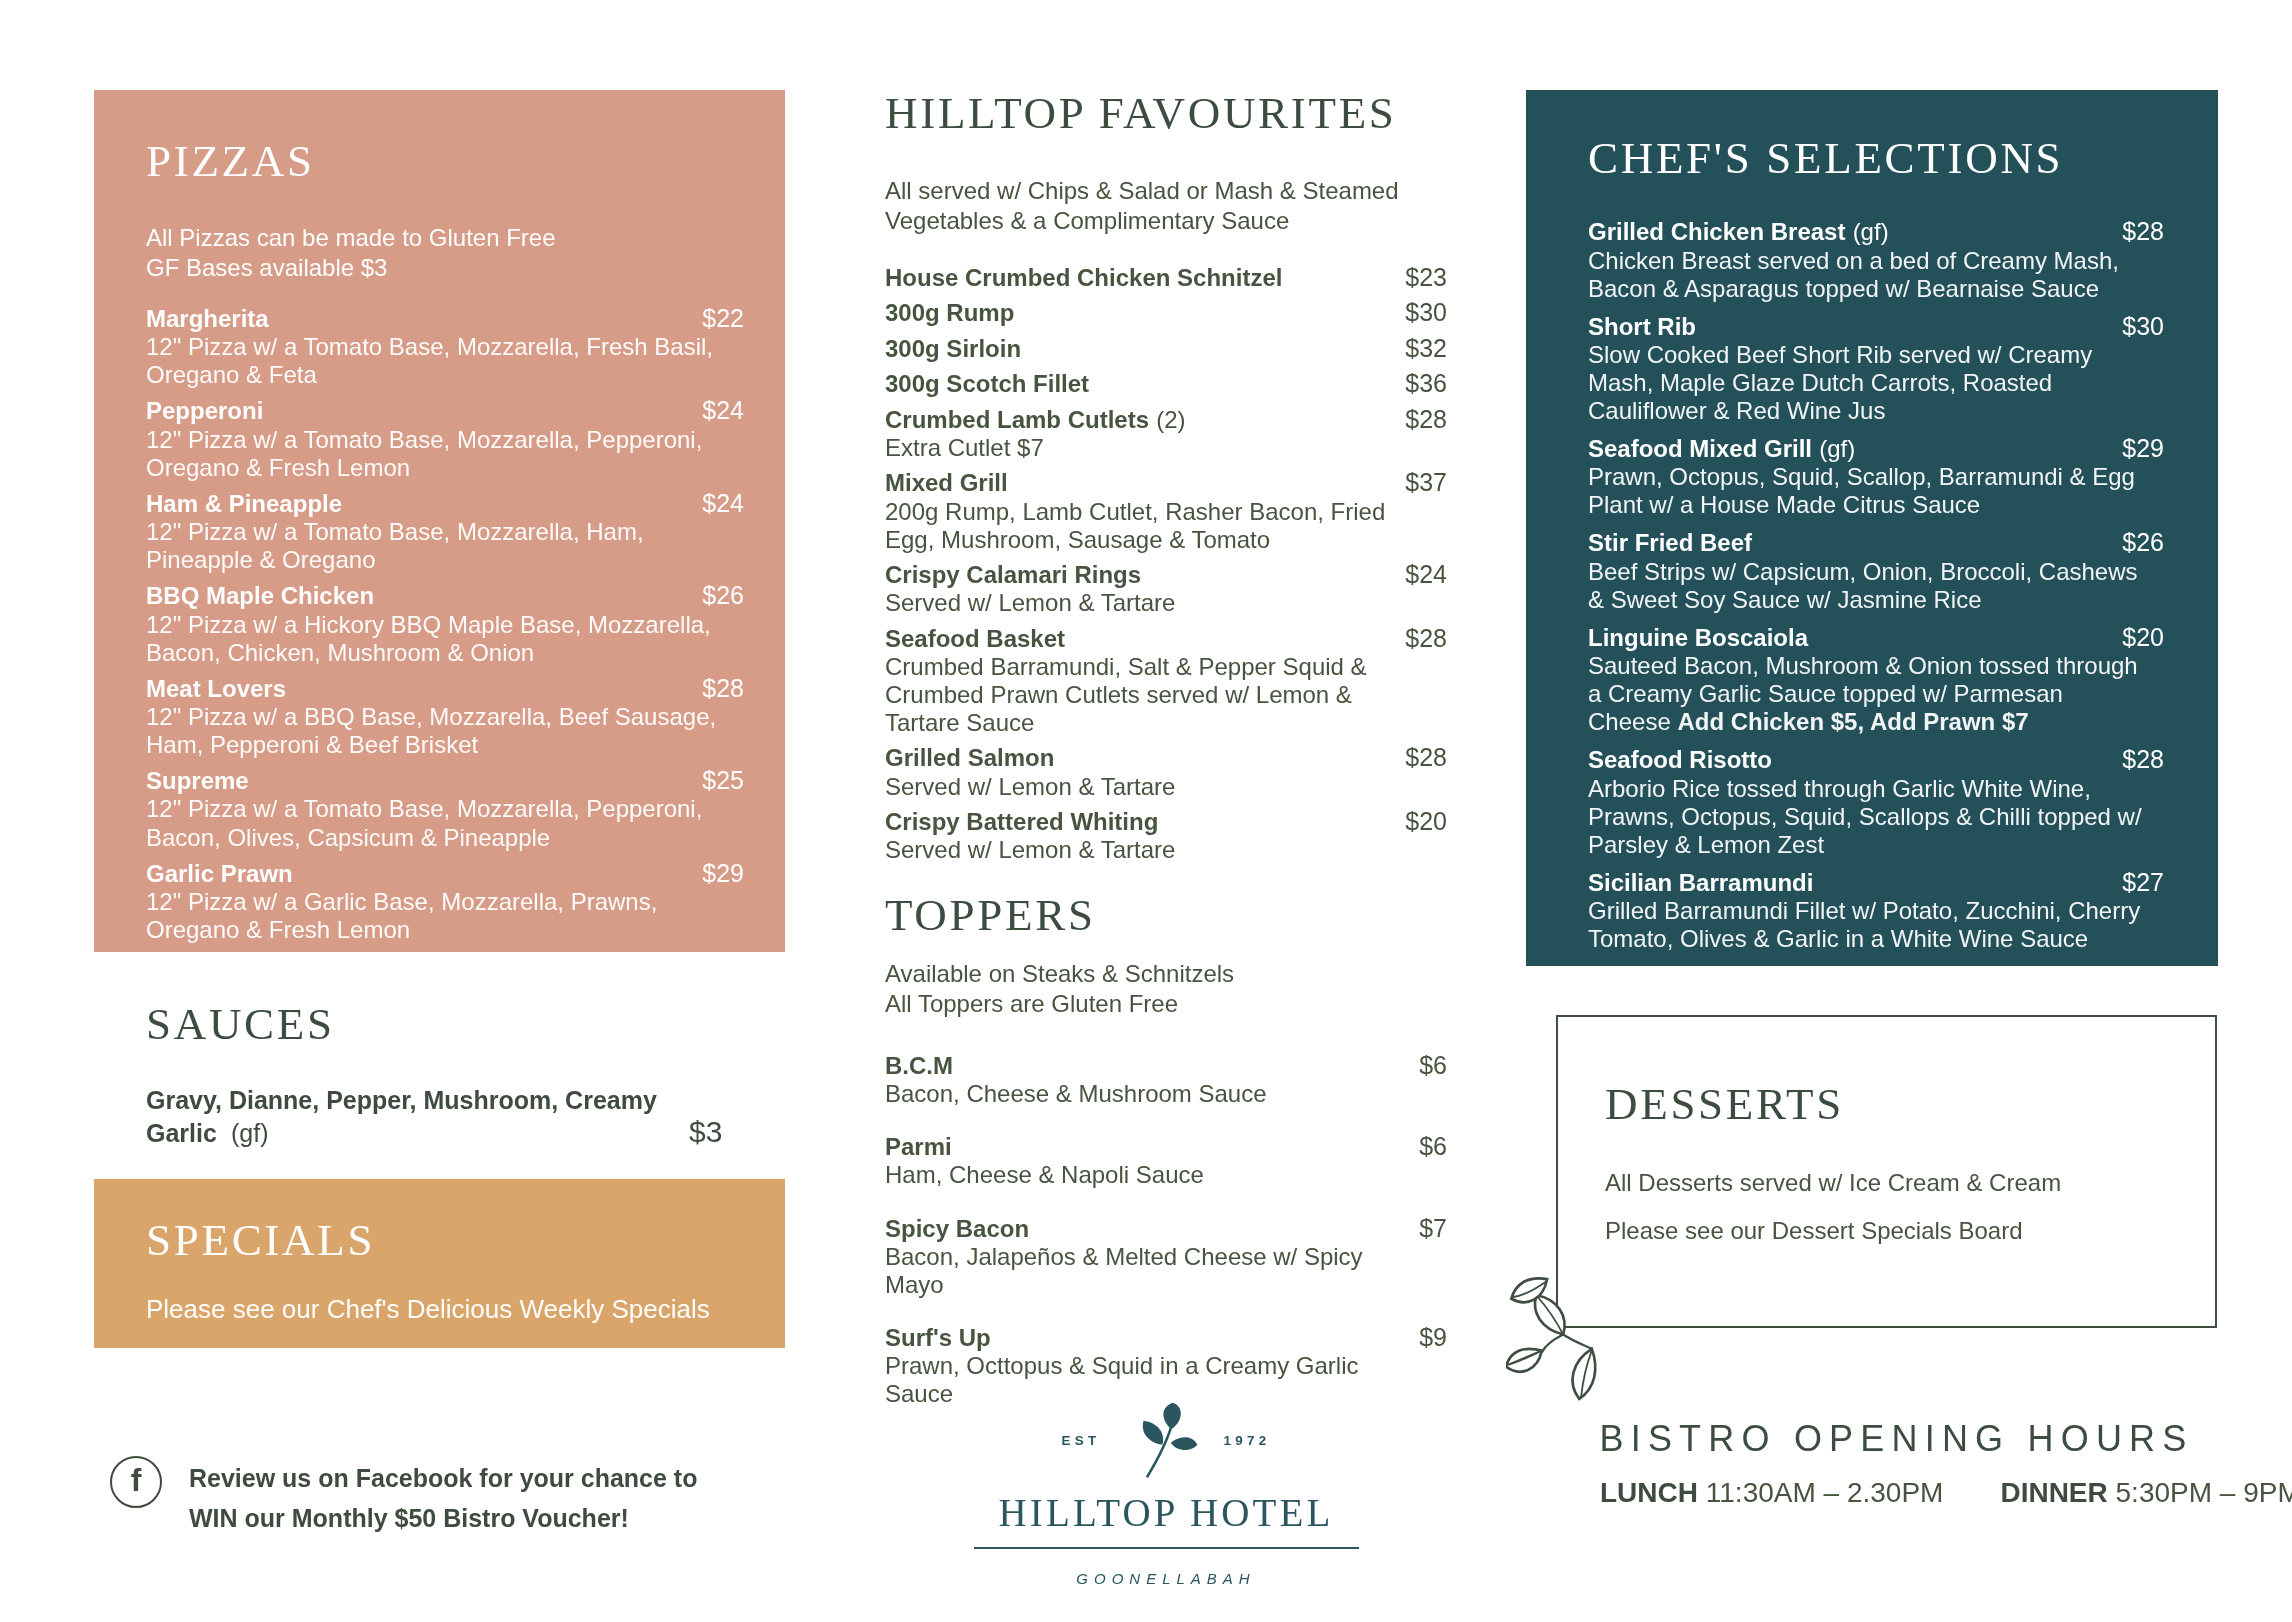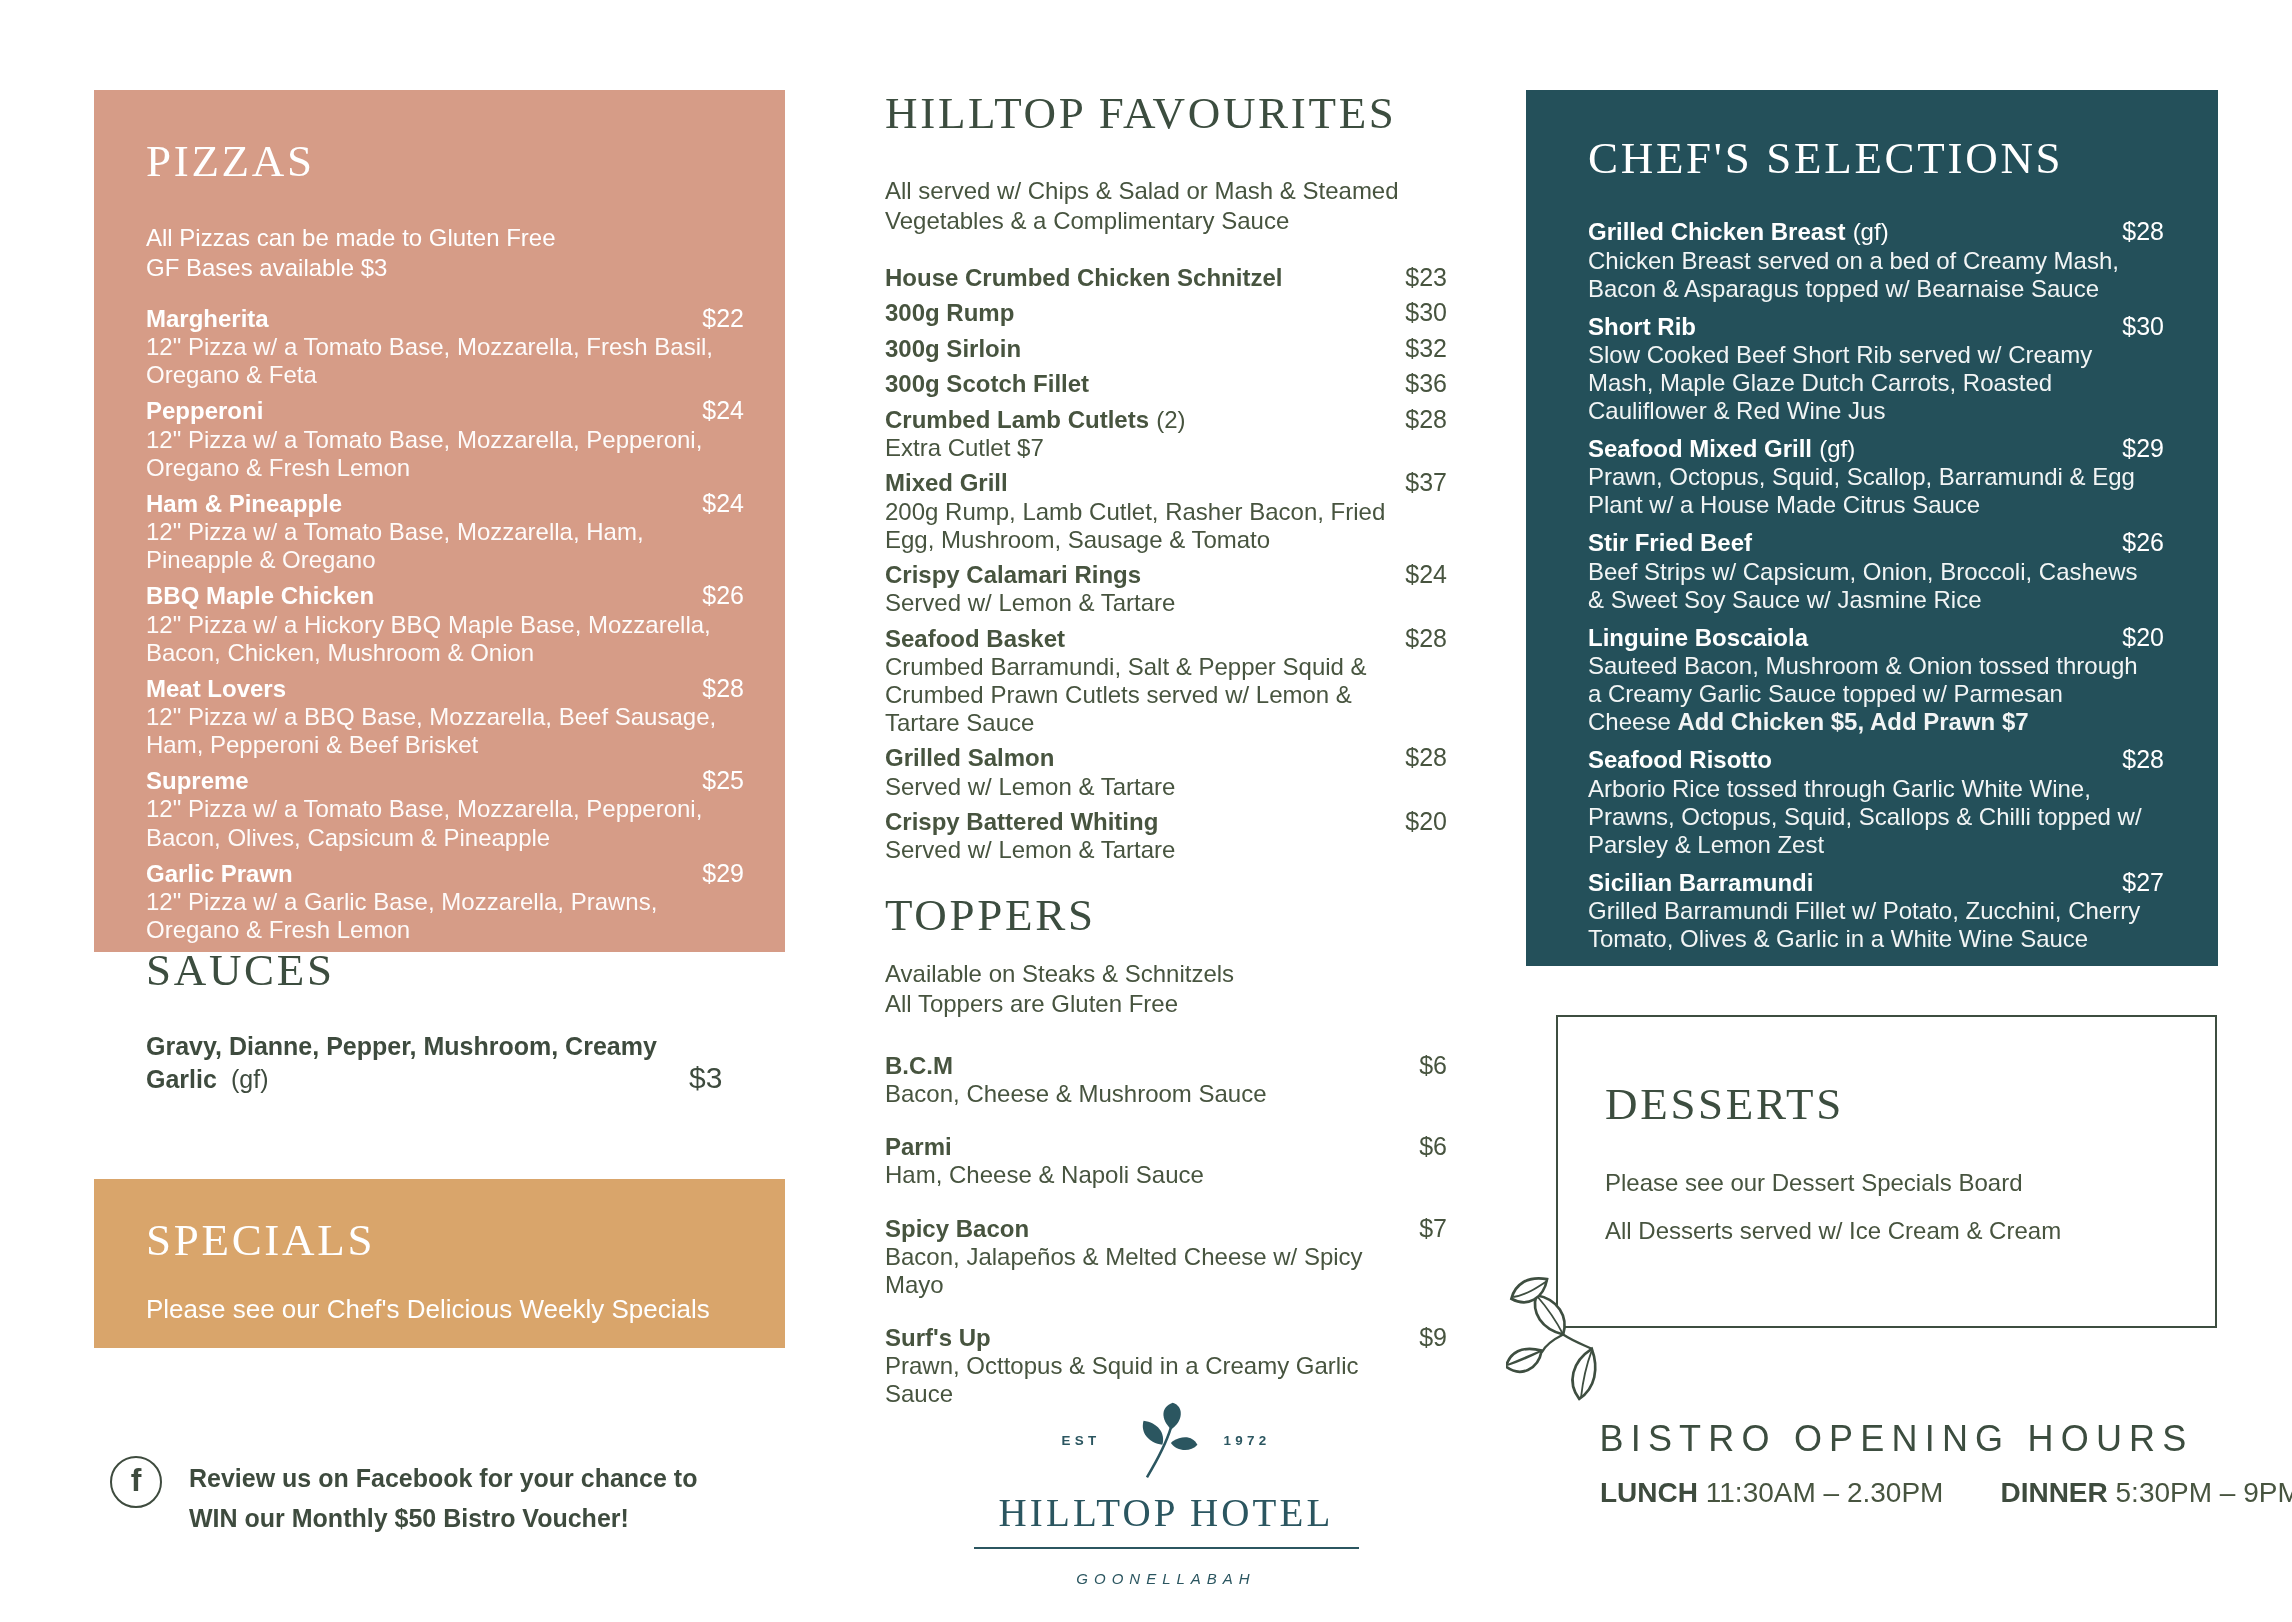--- a/index.html
+++ b/index.html
@@ -25,21 +25,21 @@
   
   .panel { position:absolute; overflow:hidden; }
   .pizzas-panel {
     left:94px; top:90px; width:691px; height:862px;
     background:#D69C87; color:#ffffff; padding:48px 41px 0 52px;
   }
   .pizzas-panel .sec-title { margin-bottom:38px; }
   .pizzas-panel .intro { margin-bottom:23px; }
   .pizzas-panel .item { margin-bottom:8px; }
   .pizzas-panel .desc { color:rgba(255,255,255,0.96); }
-  .sauces { position:absolute; left:146px; top:947px; width:639px; }
+  .sauces { position:absolute; left:146px; top:1001px; width:639px; }
   .sauces .sec-title { margin-bottom:36px; }
   .sauces-row { display:flex; align-items:flex-end; }
   .sauces-name { flex:0 1 527px; font-weight:bold; font-size:25px; line-height:1.3; color:#3E4B3E; }
   .sauces-name .tag { font-weight:400; }
   .sauces-price { font-size:30px; margin-left:16px; color:#3E4B3E; }
   .specials-panel {
     left:94px; top:1179px; width:691px; height:169px;
     background:#D9A56B; color:#ffffff; padding:38px 27px 0 52px;
   }
   .specials-panel .sec-title { margin-bottom:30px; }
@@ -387,22 +387,22 @@
             <span class="nmwrap"><b>Sicilian Barramundi</b></span>
             <span class="pr">$27</span>
           </div>
           <div class="desc"><span>Grilled Barramundi Fillet w/ Potato, Zucchini, Cherry Tomato, Olives &amp; Garlic in a White Wine Sauce</span></div>
         </div>
       </div>
   </section>
 
   <section class="desserts-box">
     <h2 class="sec-title">DESSERTS</h2>
+    <div class="desserts-line">All Desserts served w/ Ice Cream &amp; Cream</div>
     <div class="desserts-line">Please see our Dessert Specials Board</div>
-    <div class="desserts-line">All Desserts served w/ Ice Cream &amp; Cream</div>
   </section>
 
   <svg class="desserts-leaves" viewBox="0 0 150 175" aria-hidden="true">
     <g fill="#ffffff" stroke="#3E4E40" stroke-width="3">
       <path d="M64 92 C40 86 28 68 34 48 C58 52 70 72 64 92 Z"></path>
       <path d="M34 48 C46 62 56 76 64 92" fill="none" stroke-width="2"></path>
       <path d="M46 30 C24 26 10 36 6 52 C24 62 42 52 46 30 Z"></path>
       <path d="M8 50 C22 48 34 40 46 32" fill="none" stroke-width="2"></path>
       <path d="M40 110 C18 104 4 112 0 128 C16 140 36 132 40 110 Z"></path>
       <path d="M2 126 C16 122 28 116 40 110 Z" fill="none" stroke-width="2"></path>

